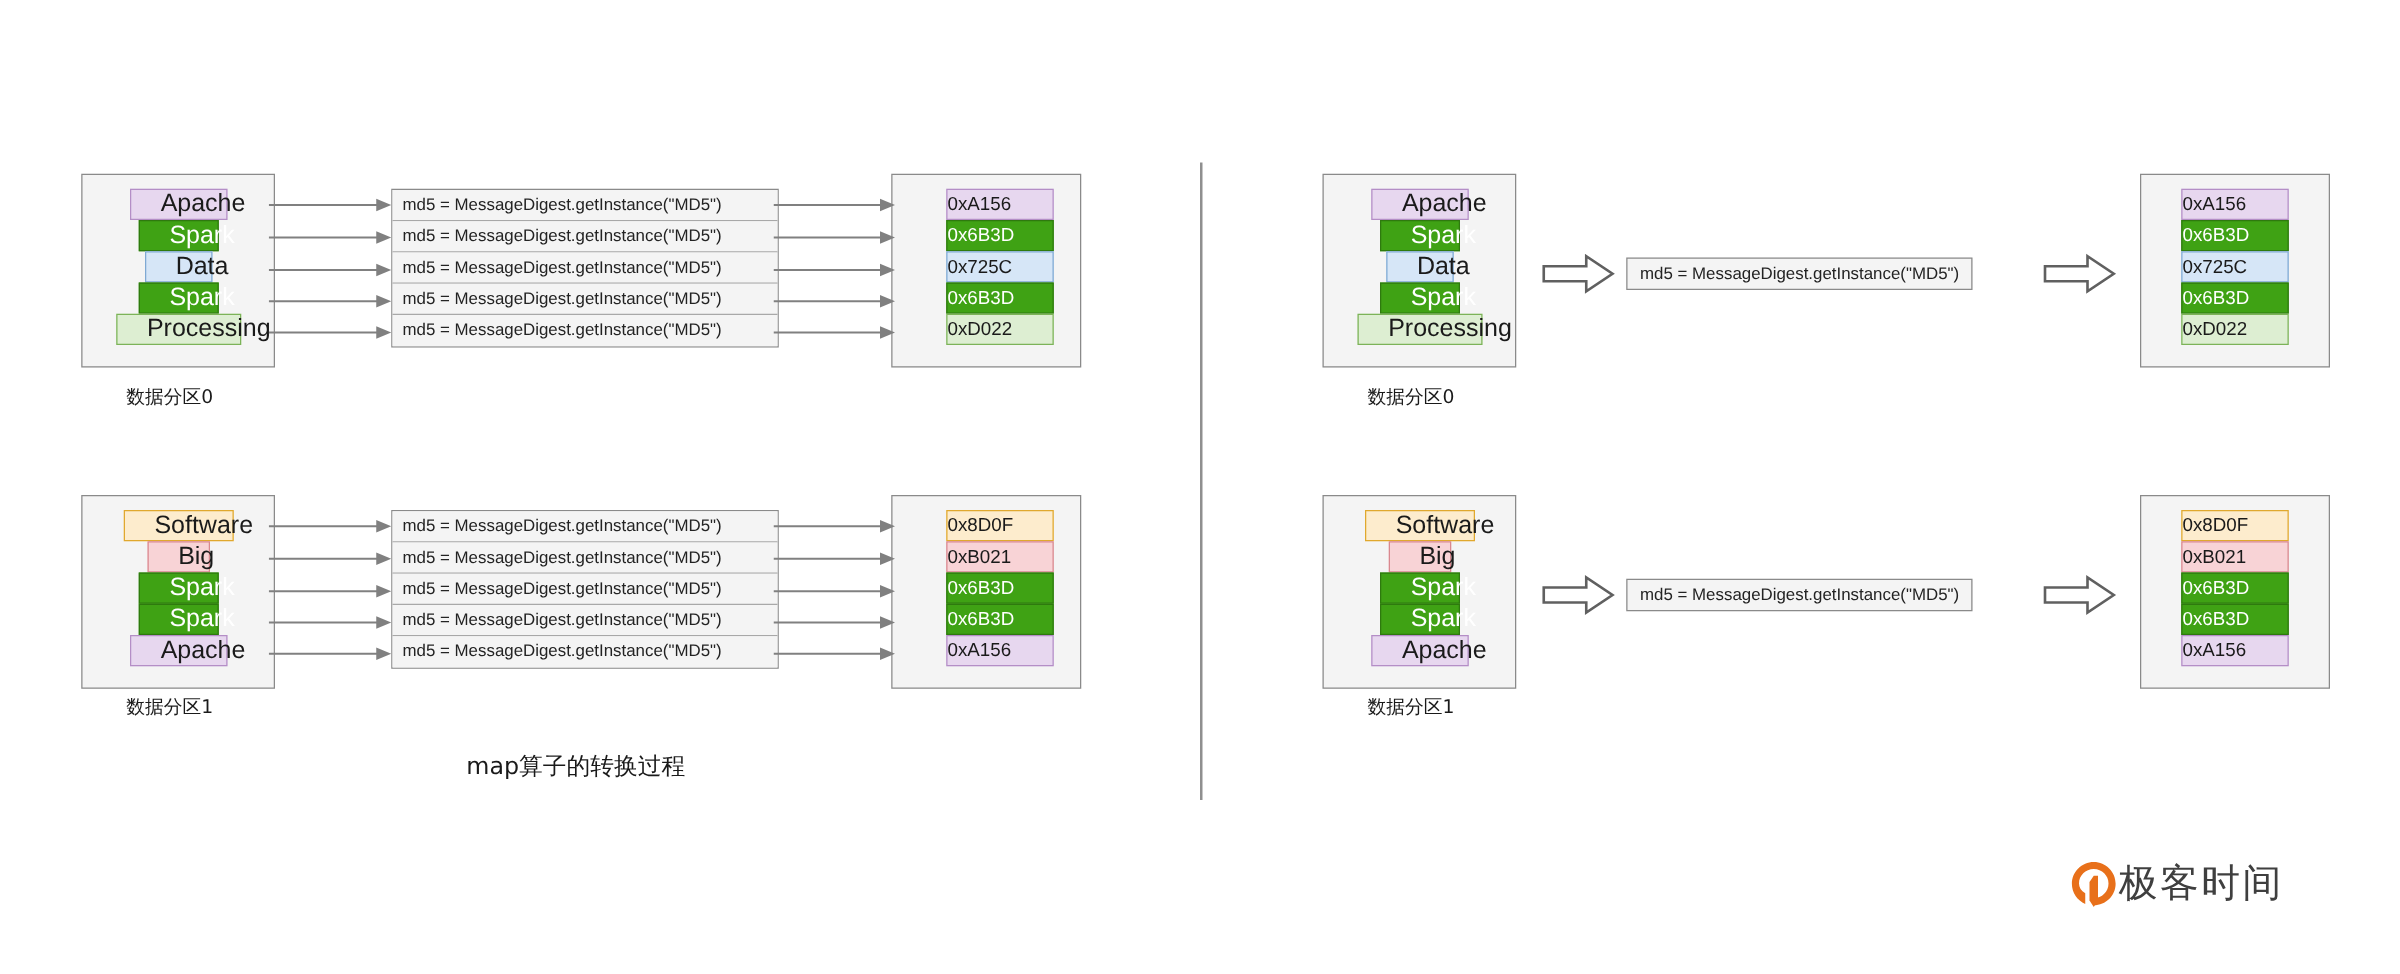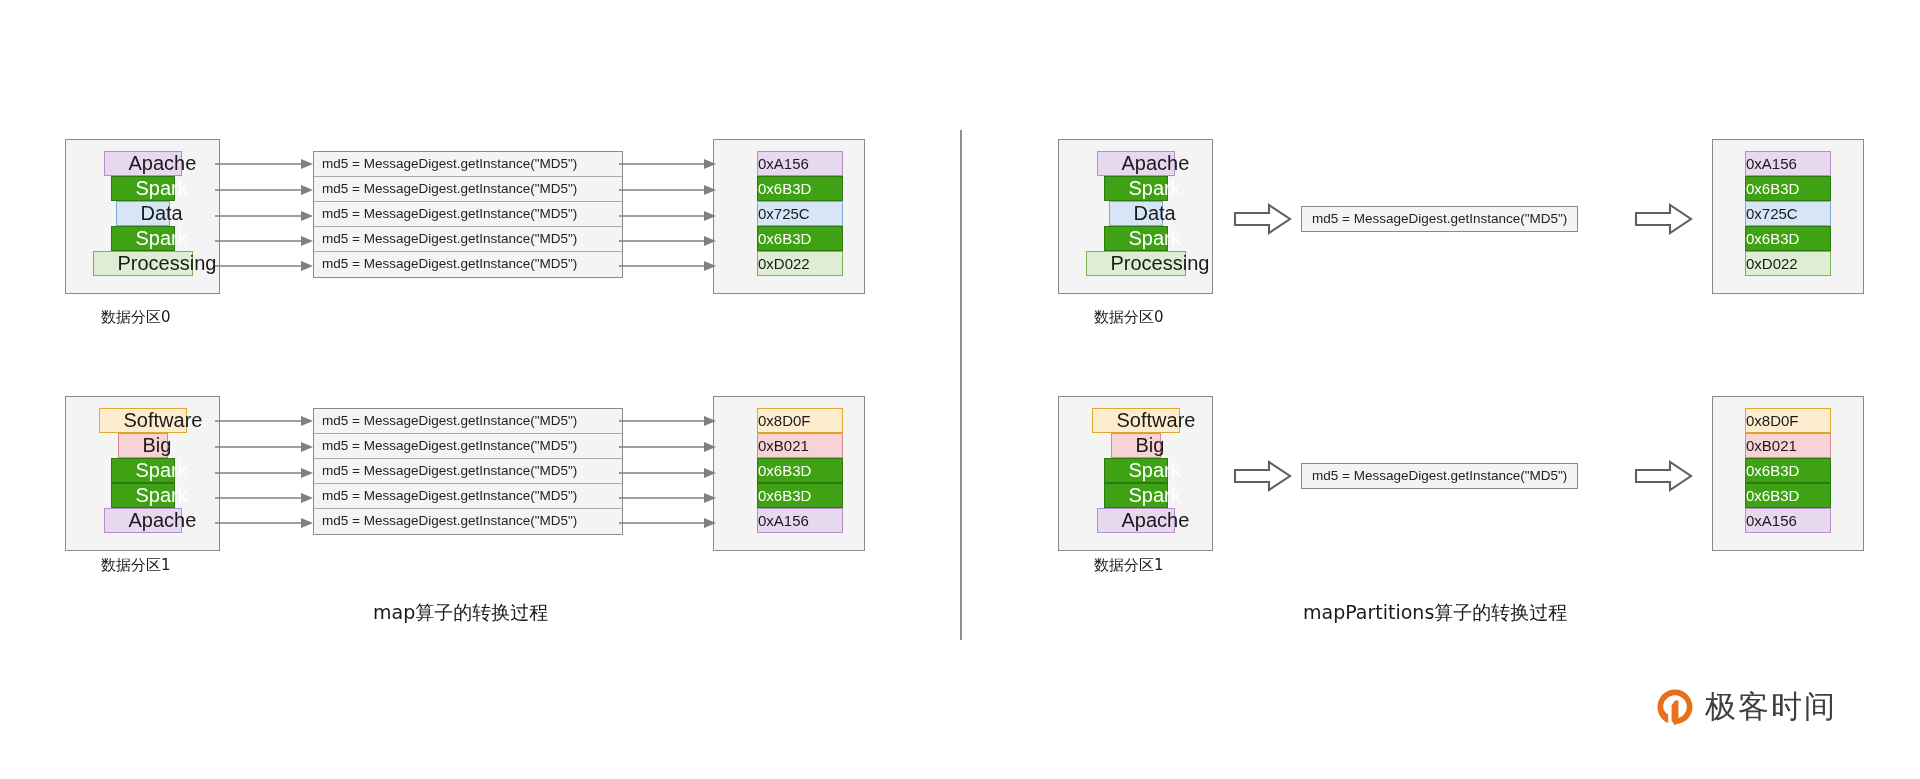--- a/index.html
+++ b/index.html
@@ -143,21 +143,20 @@
     font-family: "DejaVu Sans", "Liberation Sans", sans-serif;
   }
 
   
   .logo {
     position: absolute;
     left: 1655px;
     top: 686px;
     display: flex;
     align-items: center;
-    gap: 10px;
   }
   .logo-mark {
     width: 40px;
     height: 40px;
   }
   .logo-text {
     font-size: 31px;
     letter-spacing: 2px;
     color: #3f3f3f;
     font-family: "DejaVu Sans", "Liberation Sans", sans-serif;
@@ -336,21 +335,20 @@
   <div class="hash-stack" id="rh1" style="left:1745px; top:408px;">
       <div class="hash-chip" style="background: rgb(253, 236, 205); border-color: rgb(224, 168, 46); color: rgb(26, 26, 26);">0x8D0F</div>
       <div class="hash-chip" style="background: rgb(248, 211, 214); border-color: rgb(217, 136, 143); color: rgb(26, 26, 26);">0xB021</div>
       <div class="hash-chip" style="background: rgb(63, 162, 20); border-color: rgb(46, 122, 14); color: rgb(255, 255, 255);">0x6B3D</div>
       <div class="hash-chip" style="background: rgb(63, 162, 20); border-color: rgb(46, 122, 14); color: rgb(255, 255, 255);">0x6B3D</div>
       <div class="hash-chip" style="background: rgb(231, 215, 239); border-color: rgb(180, 142, 198); color: rgb(26, 26, 26);">0xA156</div>
     </div>
 
   <div class="partition-label" style="left:1094px; top:556px;">数据分区1</div>
 
-  <div class="caption" style="left:1303px; top:600px;">mapPartitions算子的转换过程</div>
 
   <div class="logo">
     <svg class="logo-mark" viewBox="0 0 40 40">
       <path d="M20 2.5 C10.3 2.5 2.5 10.3 2.5 20 C2.5 27.2 6.9 33.4 13.2 36.1 L13.2 27.5 C9.9 25.6 8.2 22.9 8.2 19.8 C8.2 13.4 13.4 8.2 20 8.2 C26.6 8.2 31.8 13.4 31.8 19.8 C31.8 26.3 26.6 31.5 20 31.5 L20 37.2 C29.7 37.2 37.5 29.5 37.5 20 C37.5 10.3 29.7 2.5 20 2.5 Z" fill="#e8701a"></path>
       <path d="M20 13.5 L23.4 13.5 L23.4 33.4 L20 38.5 L16.6 33.4 L16.6 18.5 Z" fill="#e8701a"></path>
     </svg>
     <div class="logo-text">极客时间</div>
   </div>
 
 </div>

